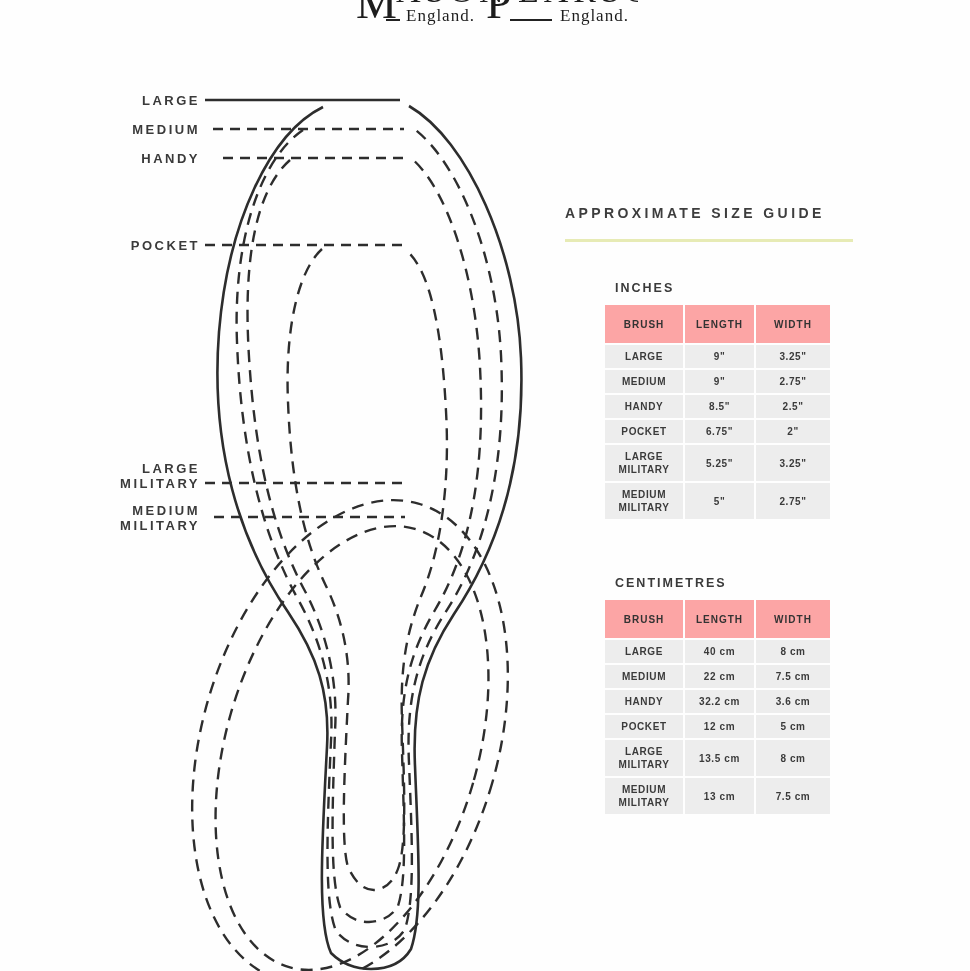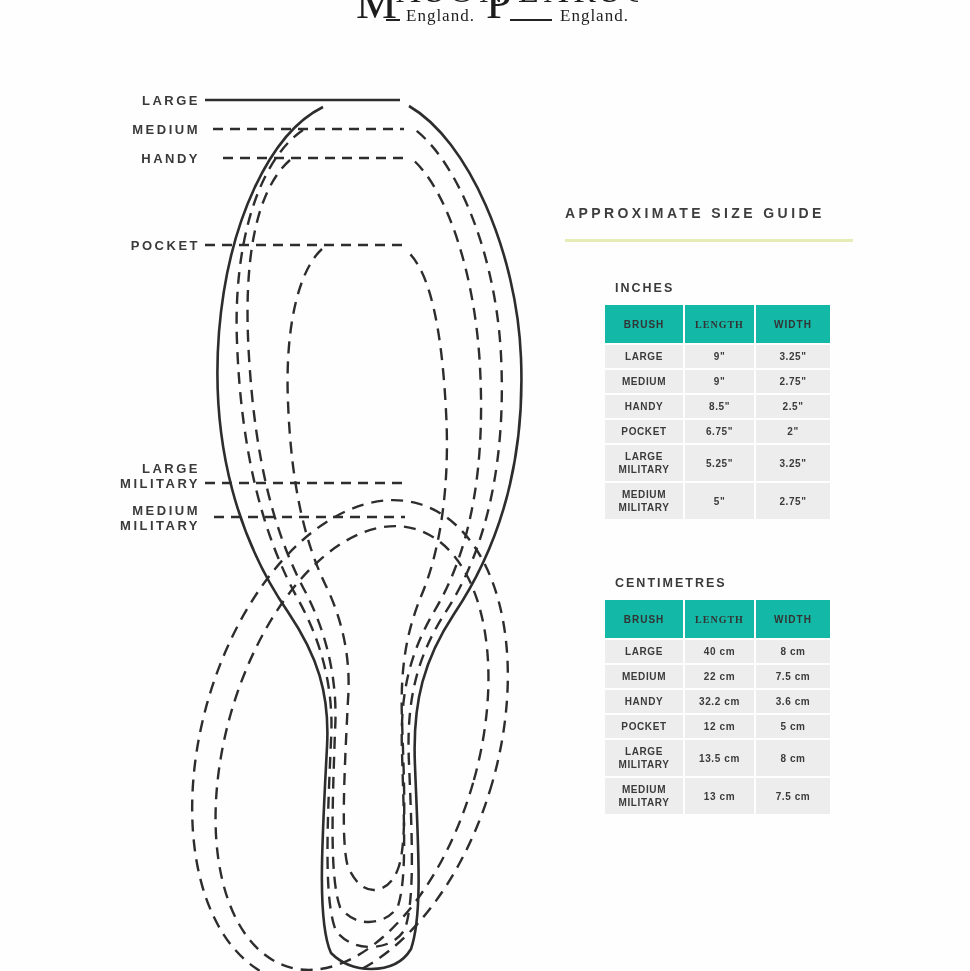--- a/index.html
+++ b/index.html
@@ -24,26 +24,26 @@
   
   .dlabel{position:absolute;right:770px;text-align:right;font-size:13px;font-weight:700;
           letter-spacing:2.5px;line-height:15px;color:#3a3a3a;}
   .dlabel span{display:block;}
   
   .sg-heading{position:absolute;left:565px;top:205px;font-size:14px;font-weight:700;
               letter-spacing:3.4px;color:#3d3d3d;white-space:nowrap;}
   .sg-rule{position:absolute;left:565px;top:239px;width:288px;height:3px;background:#e7ebb5;}
   .tbl-title{position:absolute;left:604px;font-size:12.5px;font-weight:700;letter-spacing:2px;color:#3a3a3a;margin-left:11px;}
   .sizes{position:absolute;left:603px;border-collapse:separate;border-spacing:2px;}
-  .sizes th{background:#14b8a6;color:#333;font-size:10px;font-weight:700;letter-spacing:1px;
+  .sizes th{background:#fca5a5;color:#333;font-size:10px;font-weight:700;letter-spacing:1px;
             height:38px;text-align:center;padding:0 4px;}
   .sizes td{background:#ededed;color:#3b3b3b;font-size:10px;font-weight:700;letter-spacing:0.6px;
             text-align:center;padding:5px 4px;line-height:13px;}
   .col-brush{width:70px;}
-  .col-length{width:61px;font-family:Liberation Serif, serif;}
+  .col-length{width:61px;}
   .col-width{width:66px;}
 </style>
 </head>
 <body>
 
 <div class="canvas">
 
   <svg class="diagram" width="970" height="971" viewBox="0 0 970 971" aria-hidden="true">
 
     <line class="leader" x1="205" y1="100" x2="400" y2="100"></line>

